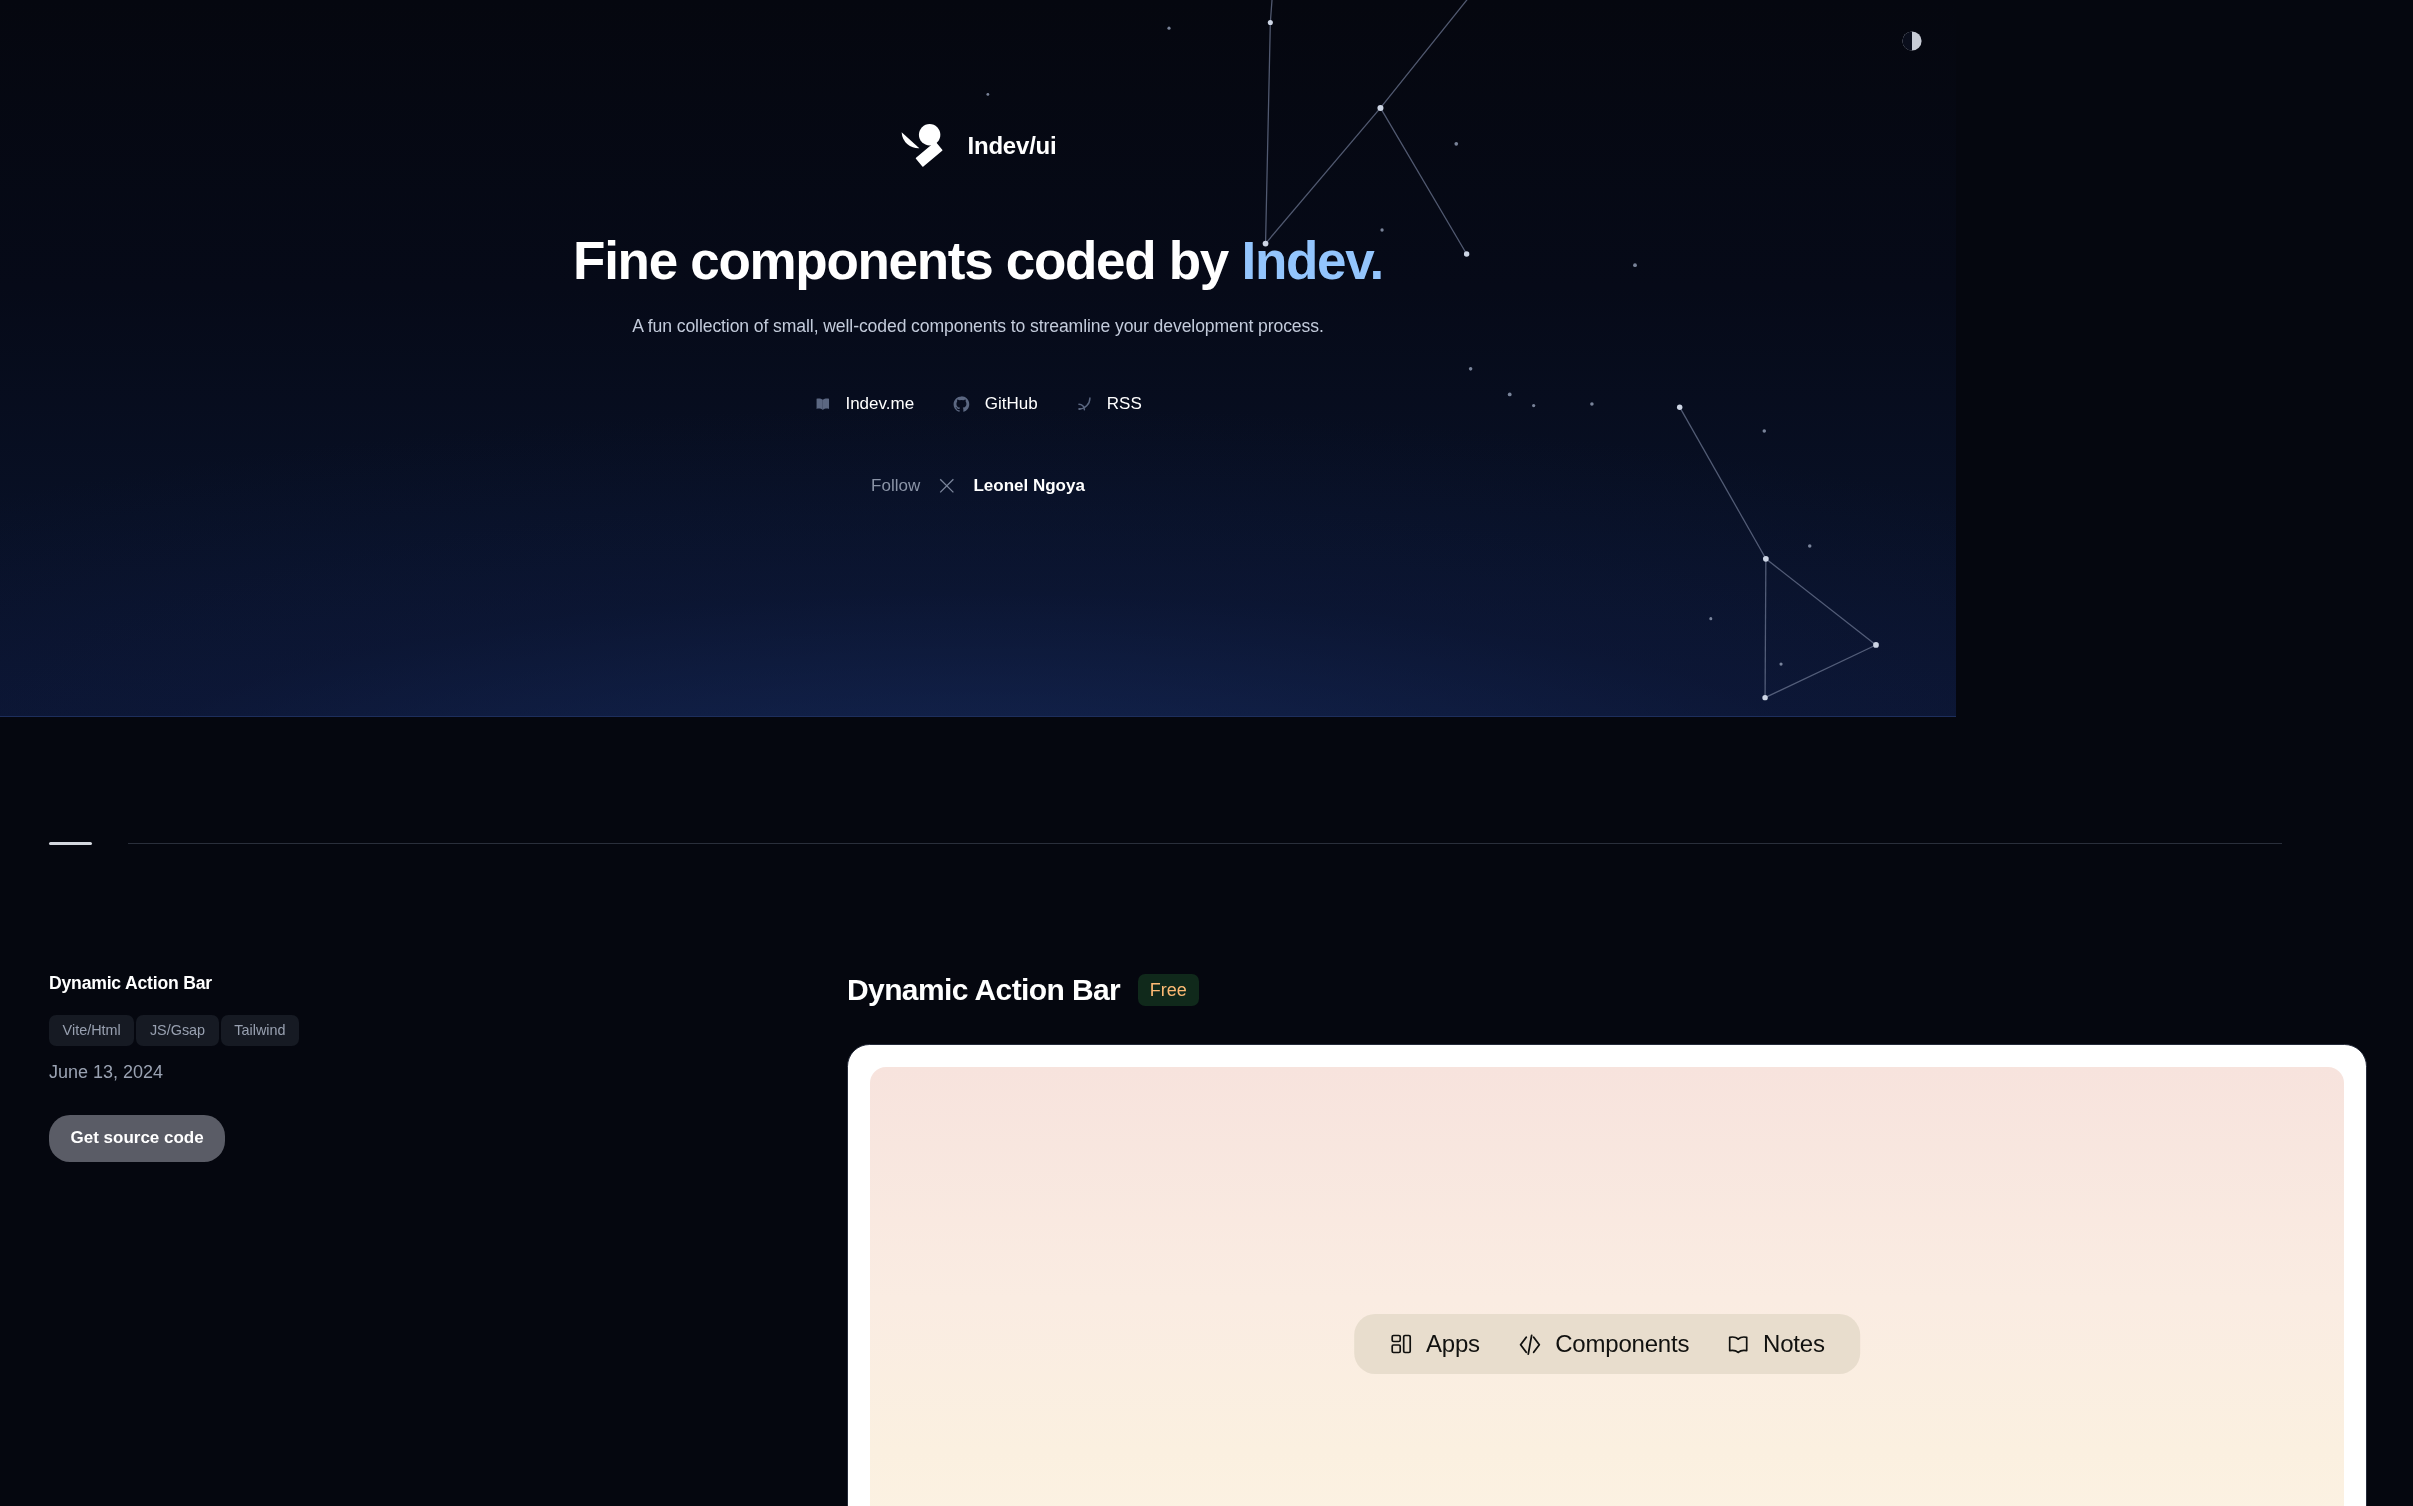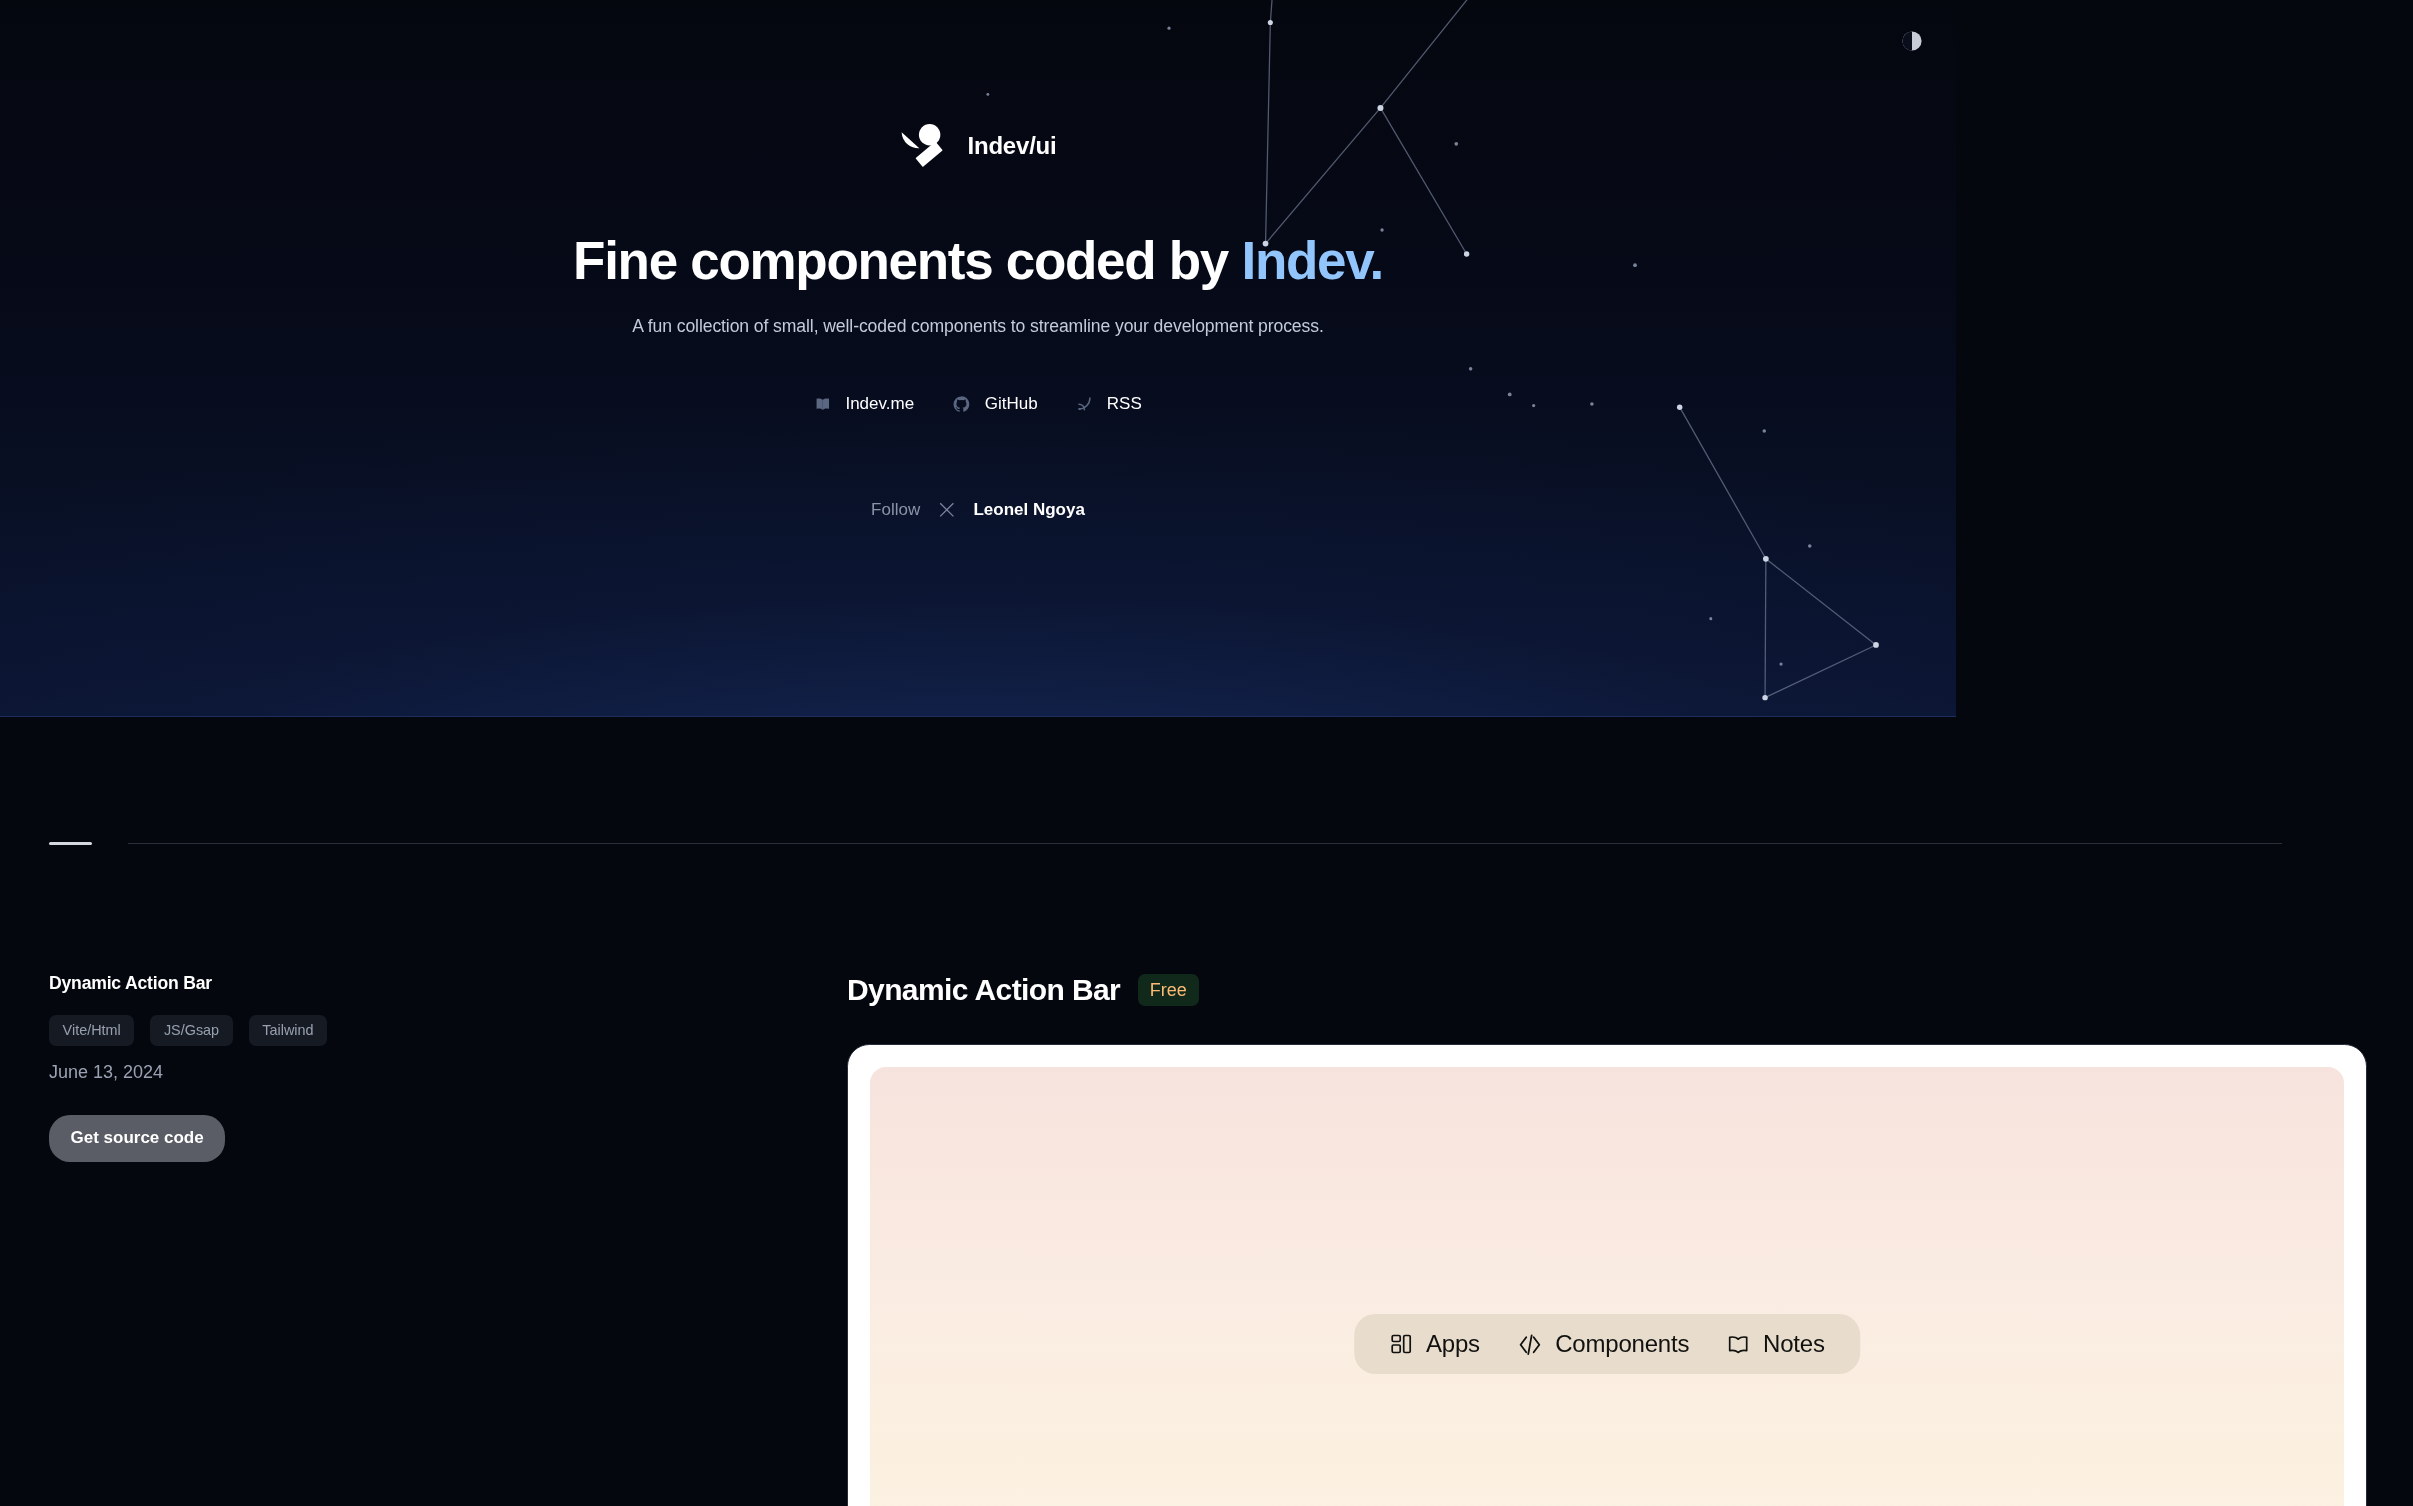--- a/index.html
+++ b/index.html
@@ -61,21 +61,21 @@
     margin-top:57px;
     display:flex; align-items:center; gap:38px;
   }
   .link{
     display:flex; align-items:center; gap:13.6px;
     color:#ffffff; font-size:17px; text-decoration:none; cursor:pointer;
   }
   .link .ico{ display:flex; align-items:center; color:#5b6781; }
 
   .follow{
-    margin-top:86px;
+    margin-top:62px;
     display:flex; align-items:center; gap:17.6px;
   }
   .follow-label{ color:#8a93a6; font-size:17px; }
   .follow-link{
     display:flex; align-items:center; gap:18px;
     color:#ffffff; font-size:17px; font-weight:700; text-decoration:none; cursor:pointer;
   }
   .follow-link .ico{ color:#7b859b; display:flex; align-items:center; }
 
   
@@ -96,21 +96,21 @@
   
   .content{
     display:flex;
     padding-left:49px;
     padding-top:128px;
   }
   .sidebar{ width:798px; flex:0 0 798px; }
   .side-title{
     color:#ffffff; font-size:17.6px; font-weight:700; letter-spacing:-0.2px;
   }
-  .tags{ display:flex; gap:16px; margin-top:21px; }
+  .tags{ display:flex; gap:2px; margin-top:21px; }
   .tag{
     background:#161a23; color:#98a0b0;
     font-size:14.4px; padding:7.2px 13.6px; border-radius:7.2px;
     cursor:pointer;
   }
   .side-date{ margin-top:16px; color:#9aa2b2; font-size:18px; }
   .src-btn{
     margin-top:32px;
     display:inline-block;
     background:#5a5c66; color:#ffffff;

